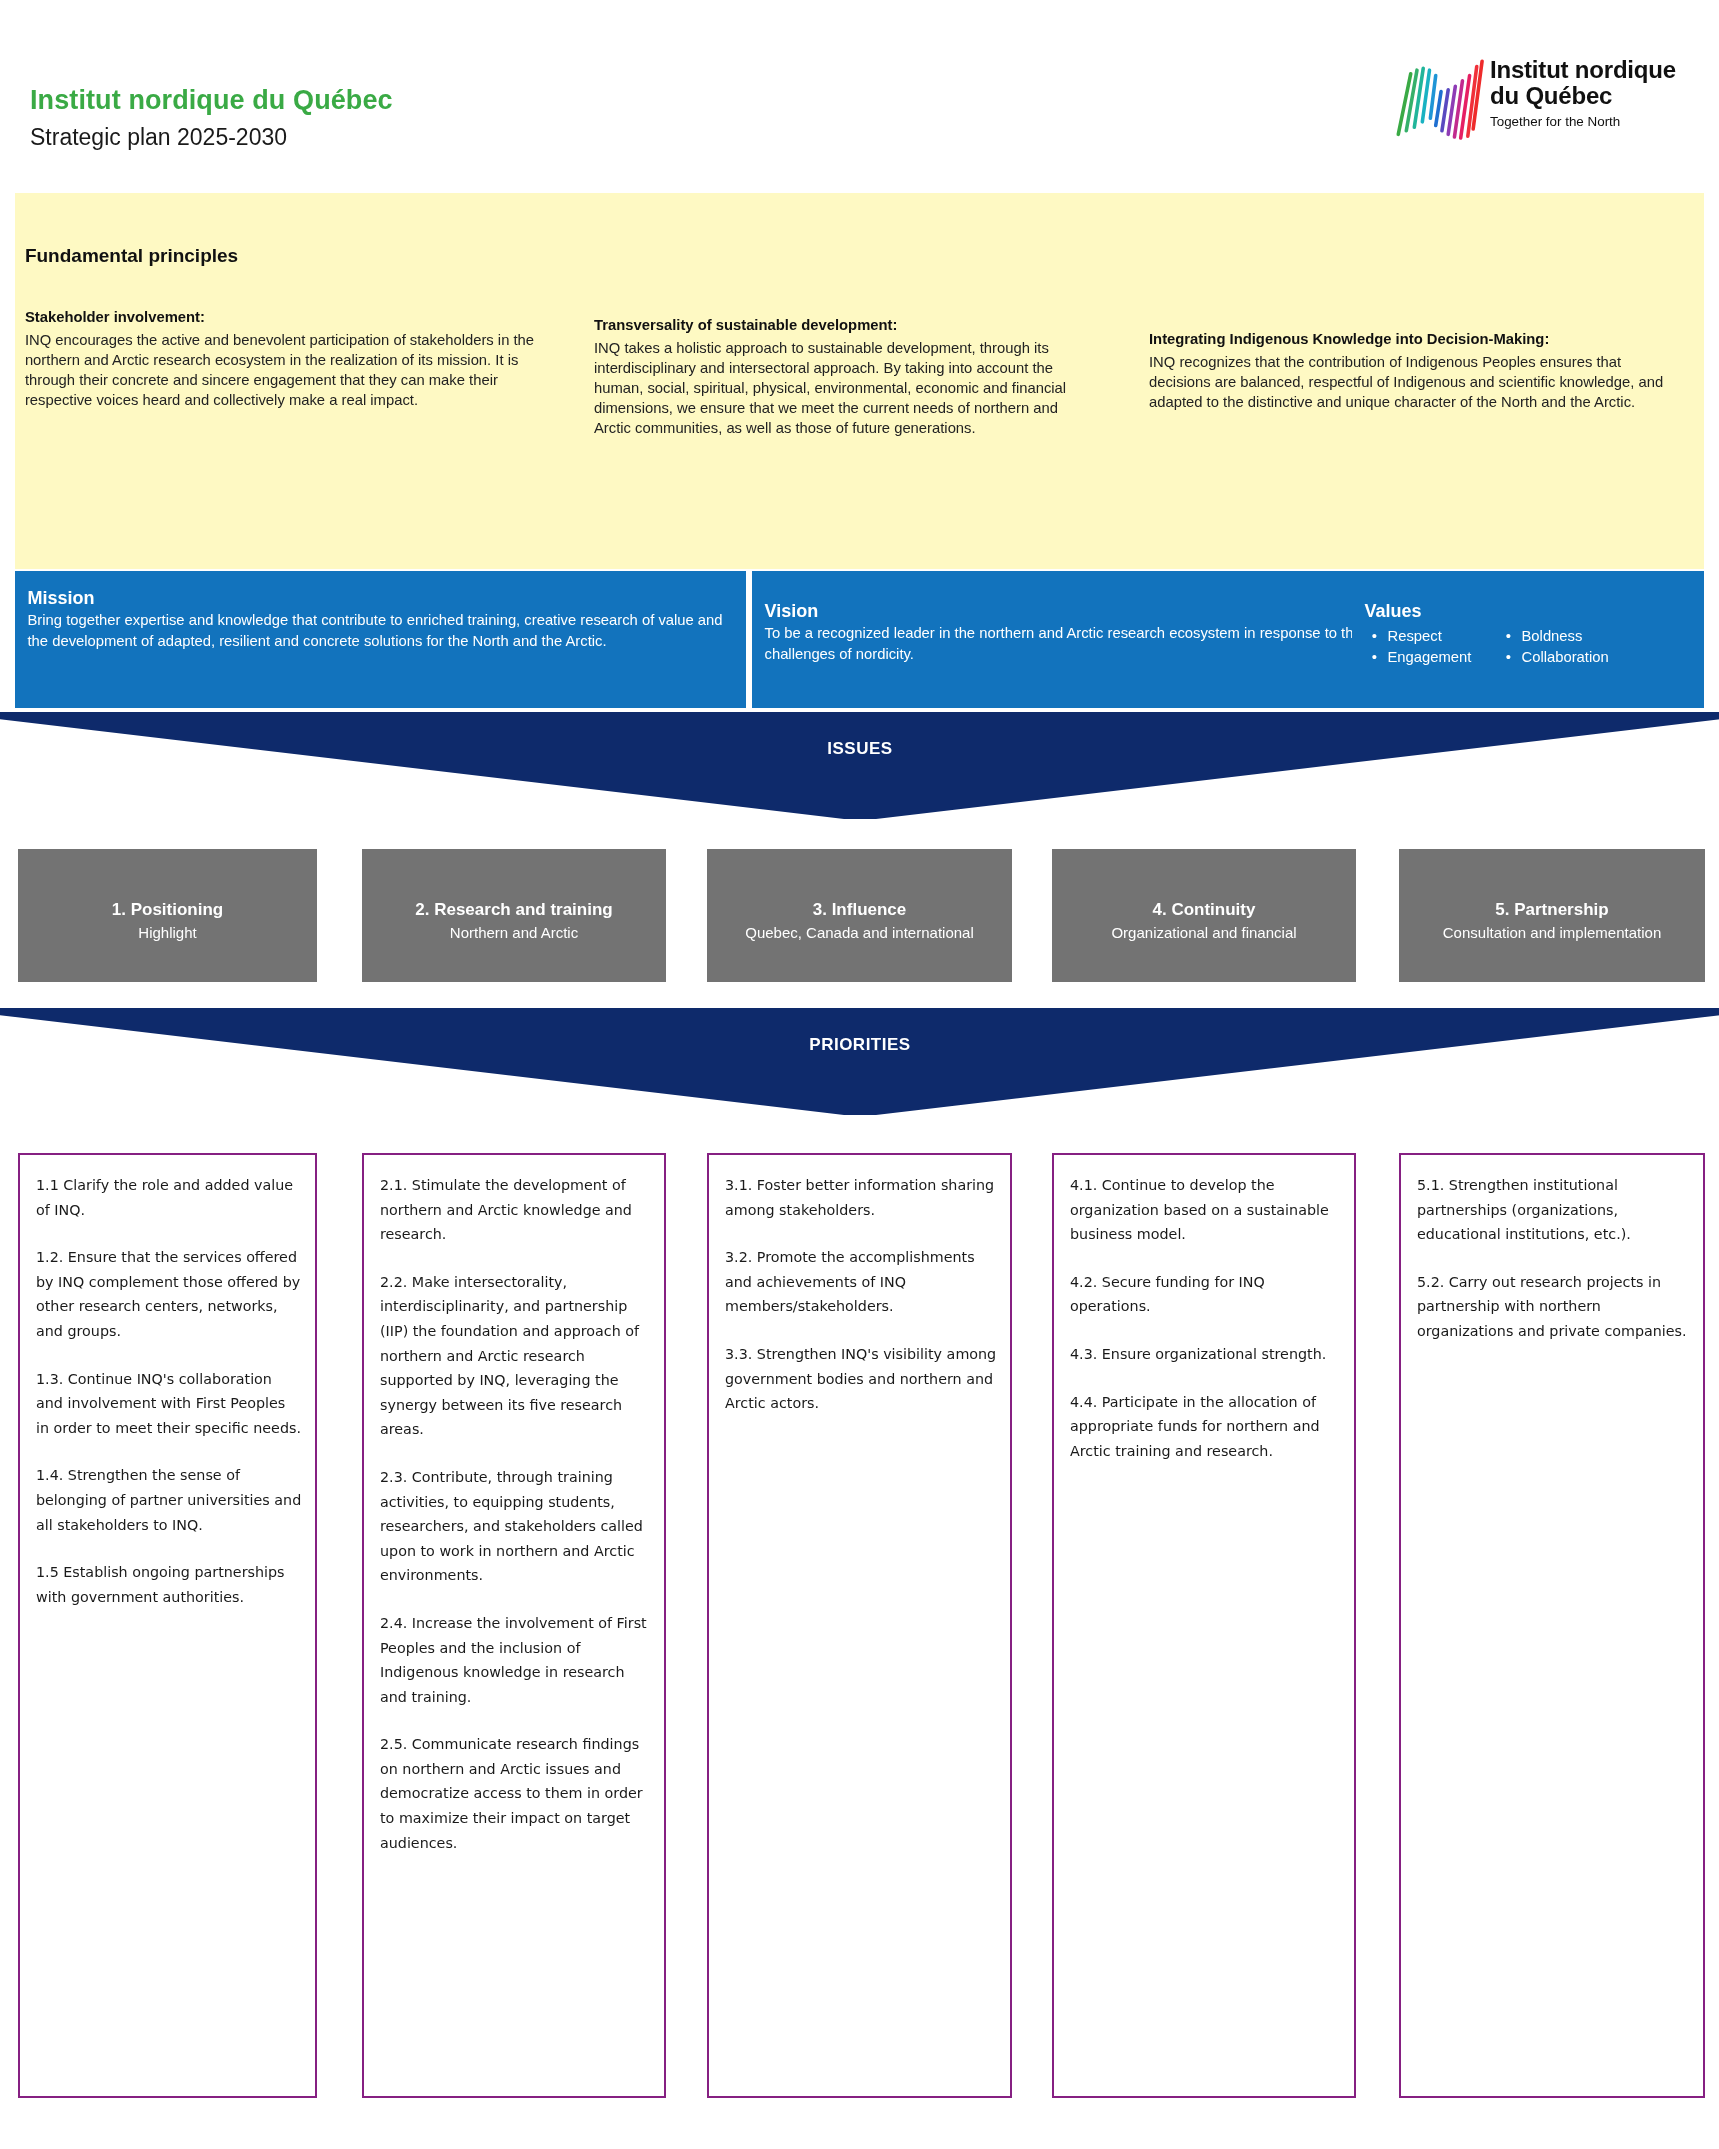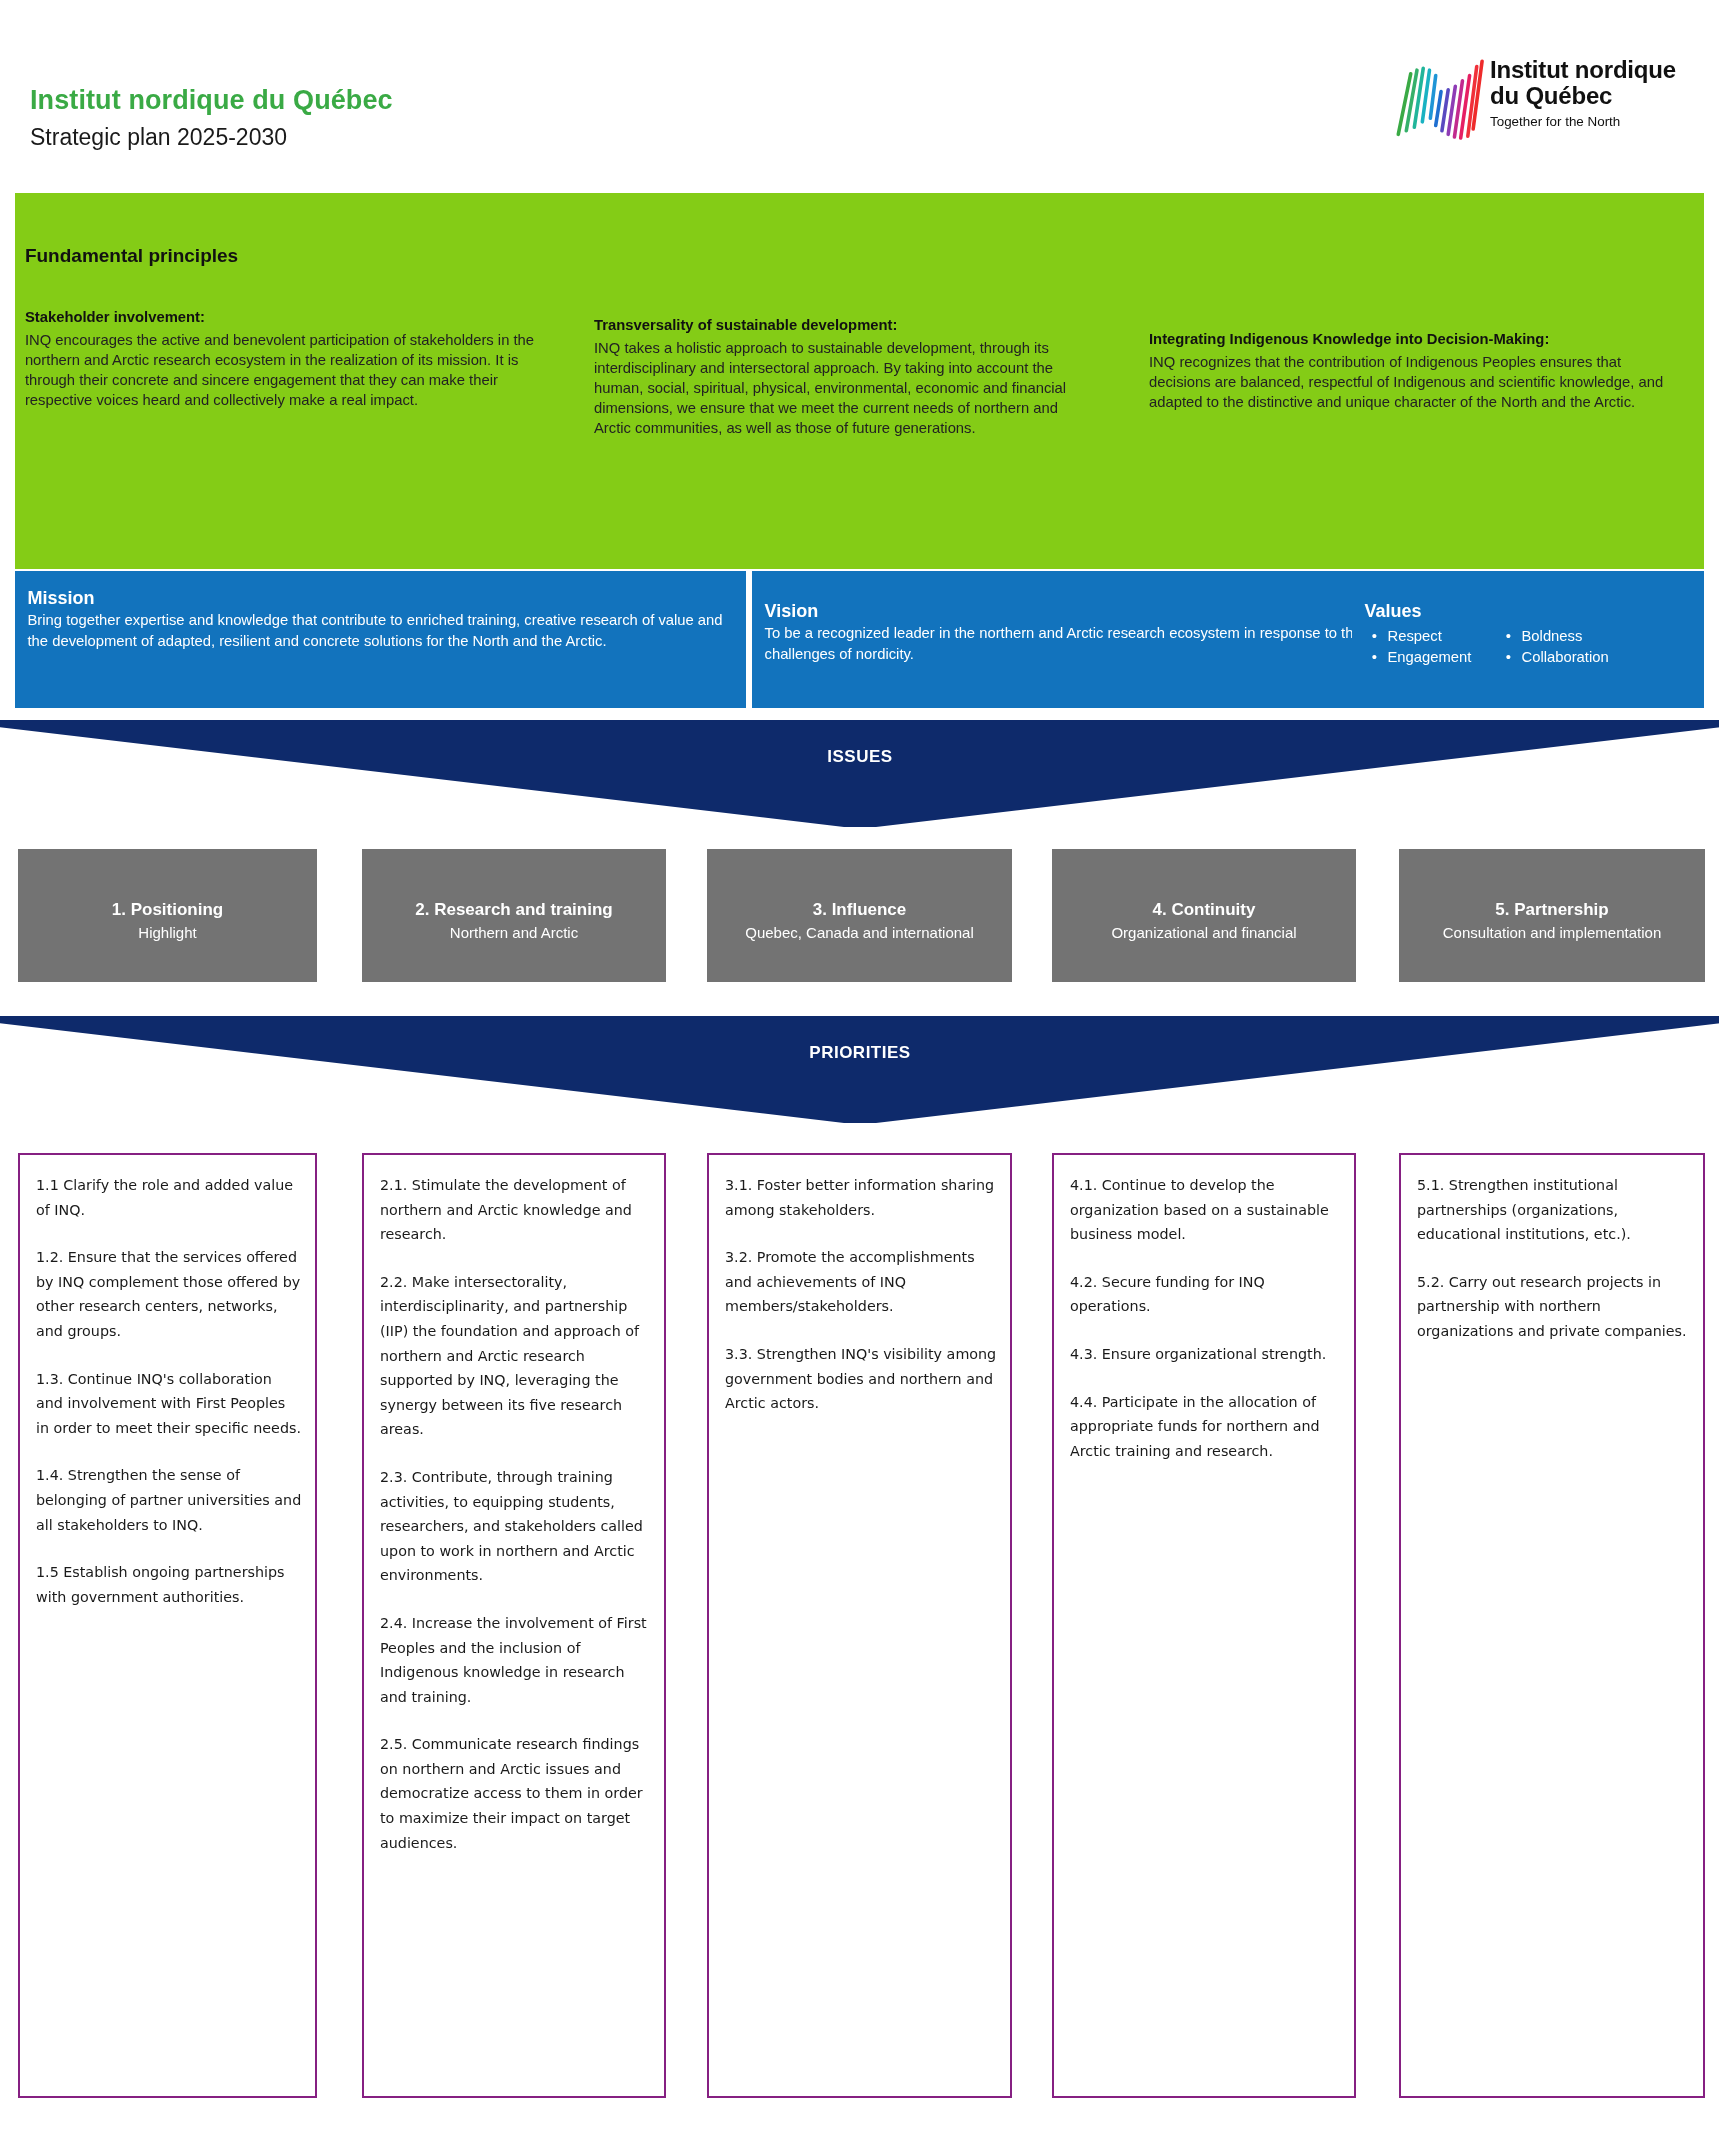--- a/index.html
+++ b/index.html
@@ -36,21 +36,21 @@
     font-size:24px;font-weight:bold;color:#111;line-height:26px;letter-spacing:-0.2px;
     white-space:nowrap;
   }
   .logo-l3{
     font-size:13.4px;font-weight:400;color:#111;margin-top:4.5px;white-space:nowrap;
   }
 
   
   .principles{
     position:absolute;left:15px;top:193px;width:1689px;height:376px;
-    background:#84cc16;
+    background:#fef9c3;
   }
   .principles-title{
     position:absolute;left:9.9px;top:52px;
     font-size:19px;font-weight:bold;color:#111;
   }
   .pcol{position:absolute;top:115px;}
   .pcol .ptitle{font-size:14.8px;font-weight:bold;color:#111;line-height:19.7px;margin-bottom:1.8px;}
   .pcol .pbody{font-size:14.8px;font-weight:400;color:#222;line-height:20px;}
   .pcol-1{left:9.9px;width:528px;}
   .pcol-2{left:579px;width:502px;top:123px;}
@@ -71,21 +71,21 @@
   .values-cols ul{list-style:none;margin:0;padding:0;}
   .values-cols ul:first-child{width:134px;}
   .values-cols li{
     font-size:14.8px;line-height:21.5px;position:relative;padding-left:23px;
   }
   .values-cols li:before{
     content:"\2022";position:absolute;left:7.2px;top:-0.9px;font-size:15px;
   }
 
   
-  .banner{position:absolute;left:0;width:1720px;height:107px;margin-top:8px;}
+  .banner{position:absolute;left:0;width:1720px;height:107px;}
   .banner .tri{
     position:absolute;left:0;top:0;width:1720px;height:107px;
     background:#0e2a6b;
     clip-path:polygon(0 0, 1720px 0, 1720px 7.2px, 876px 107px, 844px 107px, 0 7.2px);
   }
   .banner .blabel{
     position:absolute;left:0;top:27px;width:1720px;text-align:center;
     color:#ffffff;font-size:17px;font-weight:bold;letter-spacing:0.5px;
   }
   .banner-issues{top:712px;}

